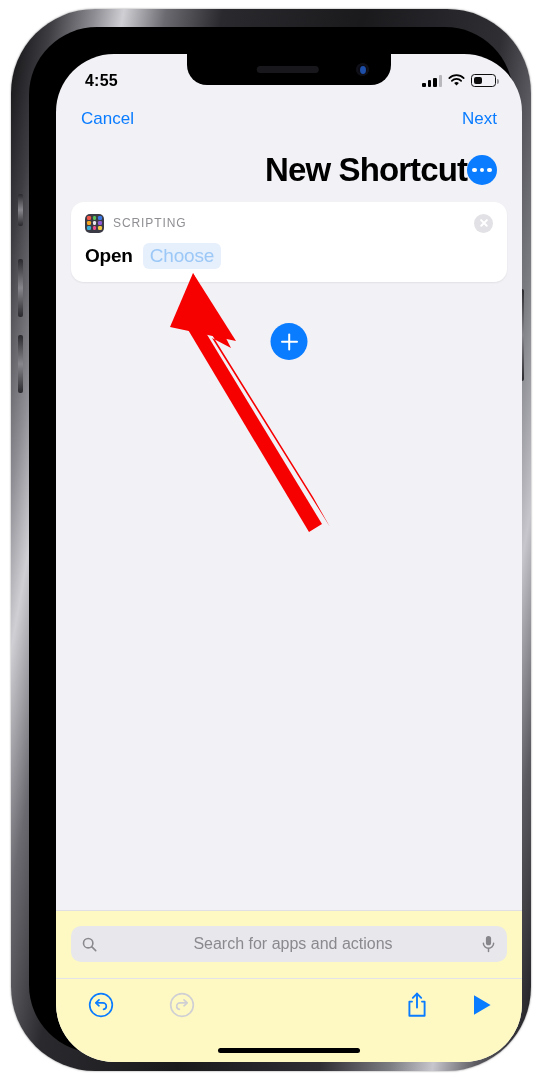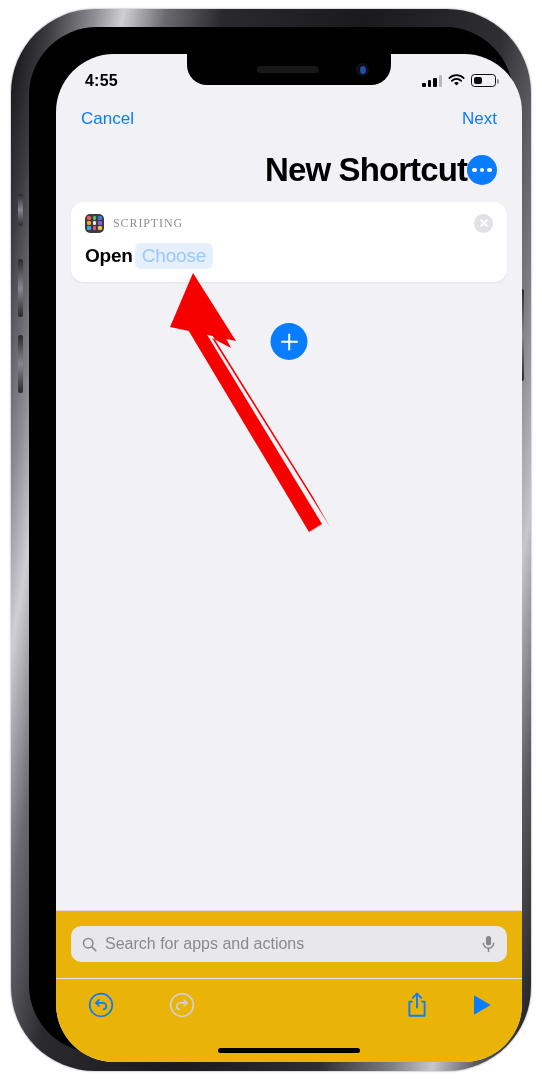--- a/index.html
+++ b/index.html
@@ -105,55 +105,55 @@
     background:#fff; border-radius:13px; padding:11px 14px 13px 14px;
     box-shadow:0 1px 2px rgba(0,0,0,.07);
   }
   .card-head{ display:flex; align-items:center; height:20px; }
   .scripting-icon{
     width:19px; height:19px; border-radius:5px; background:#3b3b46;
     display:grid; grid-template-columns:repeat(3,1fr); grid-template-rows:repeat(3,1fr);
     gap:1.6px; padding:2.4px; flex:0 0 auto;
   }
   .scripting-icon b{ display:block; border-radius:1.2px; }
-  .card-cat{ font-size:12px; letter-spacing:.9px; color:#8e8e93; margin-left:9px; font-weight:400;font-family:Liberation Serif, serif; }
+  .card-cat{ font-size:12px; letter-spacing:.9px; color:#8e8e93; margin-left:9px; font-weight:400; }
   .card-close{
     margin-left:auto; width:19px; height:19px; border-radius:50%;
     background:#e2e2e6; position:relative; border:none; cursor:pointer; flex:0 0 auto;
   }
   .card-close::before,.card-close::after{
     content:""; position:absolute; left:4.5px; top:8.6px; width:10px; height:1.8px;
     background:#fff; border-radius:1px;
   }
   .card-close::before{ transform:rotate(45deg); }
   .card-close::after{ transform:rotate(-45deg); }
   .card-body{ display:flex; align-items:center; margin-top:10px; }
   .kw-open{ font-size:19px; font-weight:700; color:#000; letter-spacing:-.2px; }
   .kw-choose{
     font-size:19px; color:#9cc8f7; background:#e6f0fc; border-radius:6px;
-    padding:2px 7px; margin-left:2px; letter-spacing:-.2px; cursor:pointer;
+    padding:2px 7px; margin-left:10px; letter-spacing:-.2px; cursor:pointer;
   }
 
   
   .add-btn{
     position:absolute; top:269px; left:50%; transform:translateX(-50%);
     width:37px; height:37px; border-radius:50%; background:#0a7cff;
     border:none; cursor:pointer;
   }
   .add-btn::before,.add-btn::after{
     content:""; position:absolute; background:#fff; border-radius:1px;
     left:50%; top:50%;
   }
   .add-btn::before{ width:17px; height:2.6px; transform:translate(-50%,-50%); }
   .add-btn::after{ width:2.6px; height:17px; transform:translate(-50%,-50%); }
 
   
   .bottom-panel{
     position:absolute; left:0; right:0; bottom:0; height:152px;
-    background:#eab308; border-top:1px solid #e0e0e4;
+    background:#fef9c3; border-top:1px solid #e0e0e4;text-align:center;
   }
   .searchbar{
     position:absolute; left:15px; right:15px; top:15px; height:36px;
     background:#e7e7ec; border-radius:10px; display:flex; align-items:center;
     padding:0 11px; cursor:text;
   }
   .search-ph{ font-size:16px; color:#8a8a8e; margin-left:8px; flex:1; }
   .icon-search{ width:15px; height:15px; flex:0 0 auto; }
   .icon-mic{ width:15px; height:18px; flex:0 0 auto; }
   .toolbar{

